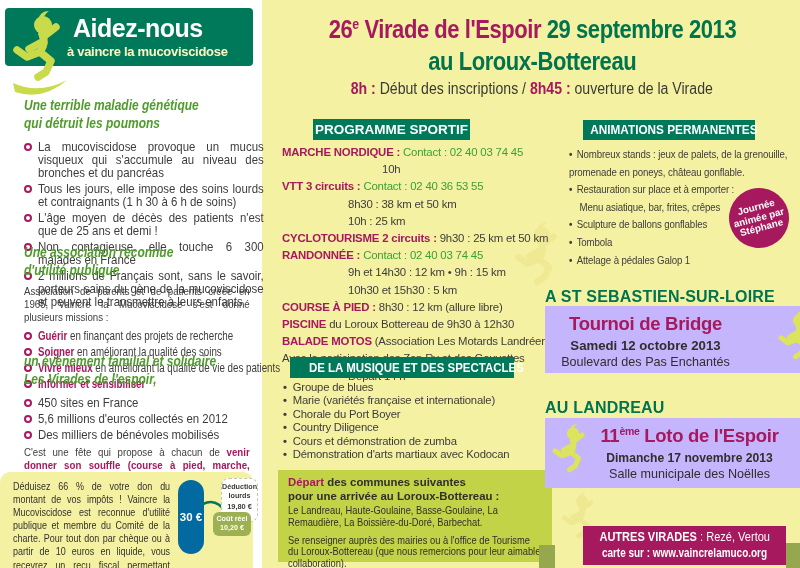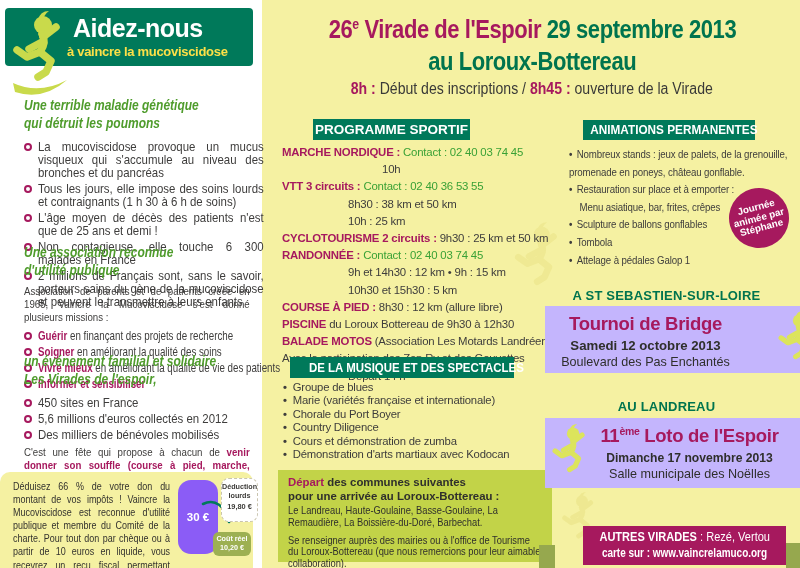--- a/index.html
+++ b/index.html
@@ -4,47 +4,47 @@
 <style>
   html,body{margin:0;padding:0;background:#fff;}
   #page{position:relative;width:800px;height:568px;background:#fff;overflow:hidden;
         font-family:"Liberation Sans",sans-serif;color:#3E3D3C;}
   .yellow{position:absolute;left:262px;top:0;width:538px;height:568px;background:#F5F1A2;}
   svg.wm{position:absolute;color:#EDE78E;}
 
   
   .band{position:absolute;left:5px;top:8px;width:248px;height:58px;background:#00795A;border-radius:4px;z-index:1;}
   .band-title{margin:6px 0 0 68px;font-size:25px;font-weight:bold;color:#fff;letter-spacing:-0.5px;}
-  .band-sub{margin:1px 0 0 62px;font-size:13px;font-weight:bold;color:#fde047;letter-spacing:-0.3px;white-space:nowrap;}
+  .band-sub{margin:1px 0 0 62px;font-size:13px;font-weight:bold;color:#fef9c3;letter-spacing:-0.3px;white-space:nowrap;}
   .mascot-hdr{position:absolute;left:9px;top:11px;width:62px;height:88px;color:#C9DA4B;z-index:2;}
 
   .sec{position:absolute;left:24px;width:227px;}
   #sec-disease{top:96px;}
   #sec-assoc{top:243px;}
   #sec-virades{top:352px;}
   .h{font-style:italic;font-weight:bold;font-size:15px;line-height:17.5px;color:#4F9C2C;white-space:nowrap;}
   .sqh{display:inline-block;transform:scaleX(.8);transform-origin:0 50%;white-space:nowrap;}
   .bl{margin-top:9px;}
   .b{display:flex;gap:6px;font-size:13px;line-height:13px;margin-bottom:3px;text-align:justify;}
   .ring{flex:0 0 auto;width:4px;height:4px;border:2.4px solid #A6195E;border-radius:50%;margin-top:2.5px;}
   .tx{flex:none;display:block;width:113%;transform:scaleX(.88);transform-origin:0 0;}
   .tx75{flex:none;display:block;width:133%;transform:scaleX(.75);transform-origin:0 0;white-space:nowrap;}
   .mg{color:#A6195E;font-weight:bold;}
   .intro{font-size:11px;line-height:13px;margin:7px 0 5px;text-align:justify;}
   .para{font-size:11px;line-height:13px;margin-top:5px;text-align:justify;}
 
   #tax-box{position:absolute;left:0;top:472px;width:253px;height:96px;background:#F5F1A2;border-radius:10px 10px 0 0;}
   #tax-text{position:absolute;left:13px;top:8px;width:158px;font-size:10.2px;line-height:13.1px;color:#33322E;text-align:justify;margin:0;}
-  #tax-pill{position:absolute;left:178px;top:8px;width:40px;height:74px;background:#8b5cf6;border-radius:13px;display:flex;align-items:center;justify-content:center;}
+  #tax-pill{position:absolute;left:178px;top:8px;width:26px;height:74px;background:#0369a1;border-radius:13px;display:flex;align-items:center;justify-content:center;}
   #tax-pill span{color:#fff;font-weight:bold;font-size:11.5px;white-space:nowrap;}
   #tax-arrow{position:absolute;left:201px;top:26px;width:32px;height:32px;color:#00795A;}
   #ded-box{position:absolute;left:221px;top:6px;width:37px;height:44px;background:#fff;border:1.4px dashed #c9c4ae;border-radius:8px;text-align:center;padding-top:4px;font-weight:bold;color:#3c3b38;box-sizing:border-box;}
   .ded-l{font-size:7.2px;line-height:8.5px;}
   .ded-v{font-size:7.4px;margin-top:2px;}
-  #cost-box{position:absolute;left:213px;top:60px;width:38px;height:24px;background:#9DB052;border-radius:6px;color:#fff;font-weight:bold;text-align:center;padding-top:3px;box-sizing:border-box;}
+  #cost-box{position:absolute;left:213px;top:40px;width:38px;height:24px;background:#9DB052;border-radius:6px;color:#fff;font-weight:bold;text-align:center;padding-top:3px;box-sizing:border-box;}
   #cost-box div{font-size:7.2px;line-height:8.5px;}
 
   
   #main-title{position:absolute;left:266px;top:8px;width:532px;text-align:center;font-weight:bold;}
   .t1{font-size:25px;line-height:33px;letter-spacing:-0.5px;white-space:nowrap;}
   .t1 sup{font-size:14px;}
   .t2{font-size:25px;line-height:31px;letter-spacing:-0.5px;}
   .sqc{display:inline-block;transform:scaleX(.88);transform-origin:50% 50%;white-space:nowrap;}
   .mg2{color:#A6195E;}
   .gr2{color:#00744E;}
@@ -80,21 +80,21 @@
   
   #anim-list{position:absolute;left:569px;top:146px;width:262px;font-size:11px;letter-spacing:-0.15px;
              transform:scaleX(.88);transform-origin:0 0;}
   .a{line-height:17.6px;white-space:nowrap;display:flex;gap:5px;}
   .a.ind{padding-left:12px;}
   #badge{position:absolute;left:729px;top:188px;width:60px;height:60px;border-radius:50%;background:#A6195E;
          display:flex;align-items:center;justify-content:center;transform:rotate(-15deg);z-index:2;}
   #badge .bt{color:#fff;font-weight:bold;font-size:9.8px;line-height:10.5px;text-align:center;}
 
   
-  .loc{position:absolute;left:545px;width:243px;text-align:center;font-size:13px;font-weight:bold;color:#00744E;letter-spacing:0.2px;}
+  .loc{position:absolute;left:545px;width:243px;font-size:16px;font-weight:bold;color:#00744E;letter-spacing:0.2px;}
   #loc-seb{top:288px;}
   #loc-lan{top:399px;}
   .gbox{position:absolute;left:545px;width:279px;background:#c4b5fd;}
   #bridge-box{top:306px;height:67px;}
   #loto-box{top:418px;height:70px;}
   .gb-text{padding-top:7px;width:185px;text-align:center;}
   #bridge-box .gb-text{margin-left:8px;}
   #loto-box .gb-text{margin-left:52px;}
   .gb-title{font-size:18.5px;font-weight:bold;color:#A6195E;letter-spacing:-0.3px;white-space:nowrap;}
   .gb-title sup{font-size:10.5px;}

